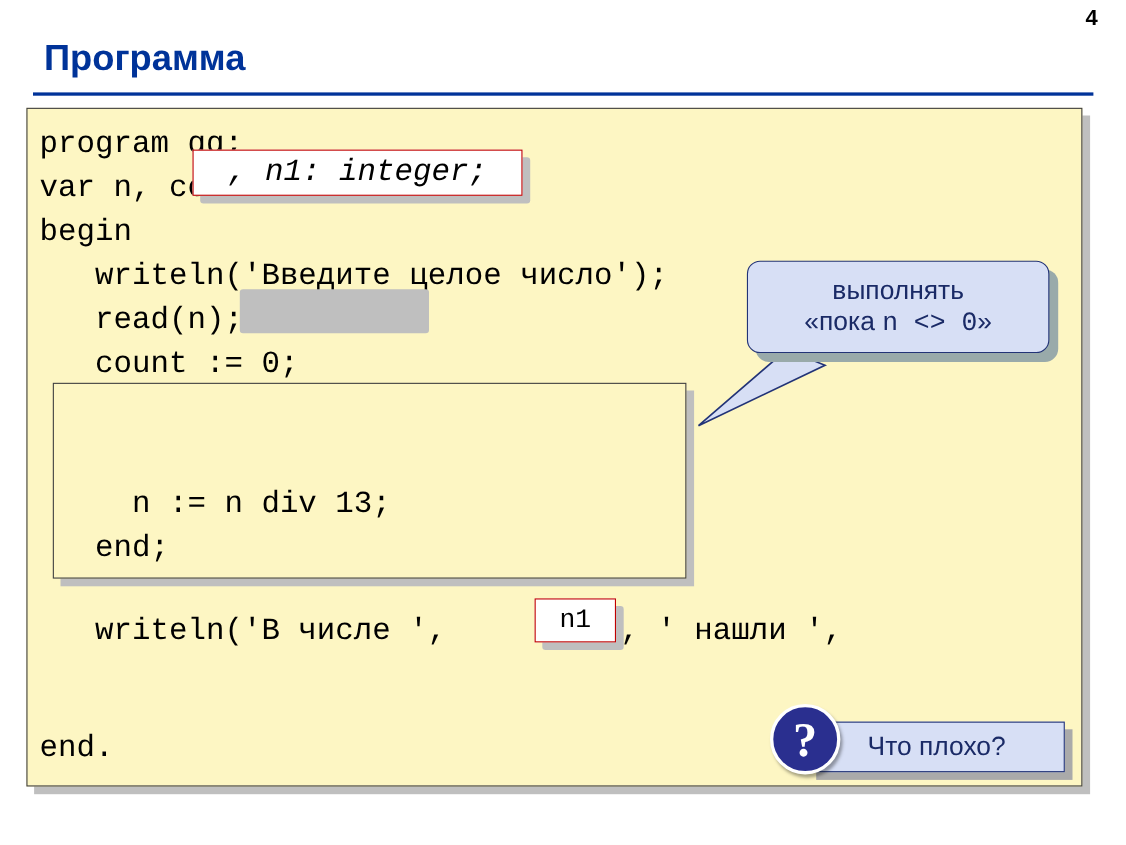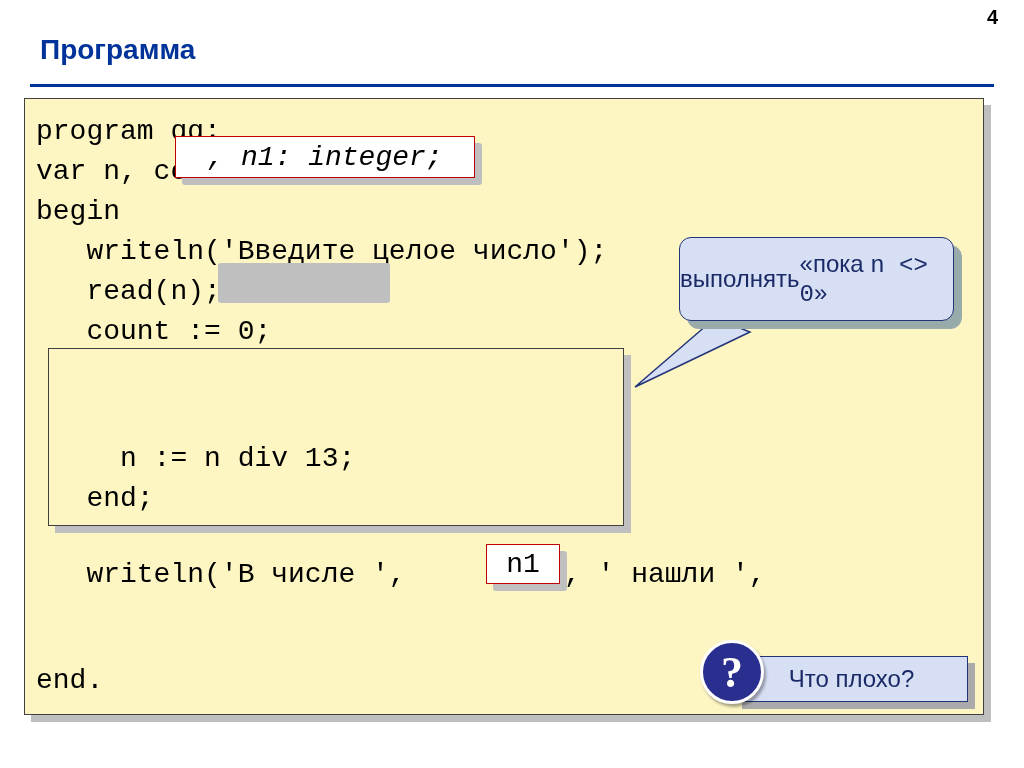--- a/index.html
+++ b/index.html
@@ -1,43 +1,43 @@
 <!DOCTYPE html>
 <html><head>
 <meta charset="utf-8">
 <style>
   * { box-sizing: border-box; }
   html, body { margin:0; padding:0; width:1024px; height:768px; background:#fff; font-family:Arial, Helvetica, sans-serif; }
   .slide { position:relative; width:1024px; height:768px; }
   .pagenum { position:absolute; top:6px; right:26px; font-weight:700; color:#000; font-size:20px; }
-  .title { position:absolute; left:40px; top:34px; font-size:28px; font-weight:700; color:#003399; }
+  .title { position:absolute; left:40px; top:34px; font-size:33px; font-weight:700; color:#003399; }
   .title-rule { position:absolute; left:30px; top:84px; width:964px; height:0; border-top:3px solid #003399; }
 
   .code-panel-shadow { position:absolute; left:31px; top:105px; width:960px; height:617px; background:#bfbfbf; }
   .code-panel { position:absolute; left:24px; top:98px; width:960px; height:617px; background:#fdf6c3; border:1.5px solid #404040; }
 
   .code { position:absolute; font-family:"Courier New", Courier, monospace; font-size:28px; color:#000; white-space:pre; line-height:42px; }
 
   .callout1-shadow { position:absolute; left:182px; top:143px; width:300px; height:42px; background:#bfbfbf; border-radius:3px; }
   .callout1 { position:absolute; left:175px; top:136px; width:300px; height:42px; background:#fff; border:1.5px solid #c00000; display:flex; align-items:center; justify-content:center; font-family:"Courier New", Courier, monospace; font-size:28px;font-style:italic; }
 
   .callout2-shadow { position:absolute; left:218px; top:263px; width:172px; height:40px; background:#bfbfbf; border-radius:3px; }
   .callout2 { position:absolute; left:211px; top:256px; width:172px; height:40px; background:#fff; border:1.5px solid #c00000; display:flex; align-items:center; justify-content:center; font-family:"Courier New", Courier, monospace; font-size:28px; }
 
   .loop-shadow { position:absolute; left:55px; top:355px; width:576px; height:178px; background:#bfbfbf; }
   .loop-box  { position:absolute; left:48px; top:348px; width:576px; height:178px; background:#fdf6c3; border:1.5px solid #404040; }
 
   .note-shadow { position:absolute; left:687px; top:245px; width:275px; height:84px; background:#9aa; border-radius:12px; }
-  .note { position:absolute; left:679px; top:237px; width:275px; height:84px; background:#d7dff5; border:1.5px solid #223377; border-radius:12px; display:flex; flex-direction:row; align-items:center; justify-content:center; font-size:24px; color:#1a2a66; }
+  .note { position:absolute; left:679px; top:237px; width:275px; height:84px; background:#d7dff5; border:1.5px solid #223377; border-radius:12px; display:flex; flex-direction:column; align-items:center; justify-content:center; font-size:24px; color:#1a2a66; }
   .note .mono { font-family:"Courier New", Courier, monospace; }
   .note-tail { position:absolute; left:660px; top:312px; width:0; height:0; }
   .note-tail svg { position:absolute; left:0; top:0; overflow:visible; }
 
   .callout3-shadow { position:absolute; left:493px; top:551px; width:74px; height:40px; background:#bfbfbf; border-radius:3px; }
-  .callout3 { position:absolute; left:486px; top:544px; width:74px; height:40px; background:#fff; border:1.5px solid #c00000; display:flex; align-items:center; justify-content:center; font-family:"Courier New", Courier, monospace; font-size:28px; }
+  .callout3 { position:absolute; left:486px; top:544px; width:74px; height:40px; background:#fff; border:1.5px solid #c00000; display:flex; align-items:center; justify-content:center; font-family:"Courier New", Courier, monospace; font-size:24px; }
 
   .qbox-shadow { position:absolute; left:742px; top:663px; width:233px; height:46px; background:#aaa; }
   .qbox { position:absolute; left:735px; top:656px; width:233px; height:46px; background:#d7dff5; border:1.5px solid #223377; display:flex; align-items:center; justify-content:center; font-size:24px; color:#1a2a66; }
   .qicon { position:absolute; left:700px; top:640px; width:64px; height:64px; border-radius:50%; background:#2a2f8f; border:3px solid #fff; box-shadow:2px 3px 3px rgba(0,0,0,.35); display:flex; align-items:center; justify-content:center; color:#fff; font-size:44px; font-weight:700; font-family:Georgia, 'Times New Roman', serif; }
 </style>
 </head>
 <body>
 
 <div class="slide">
 

